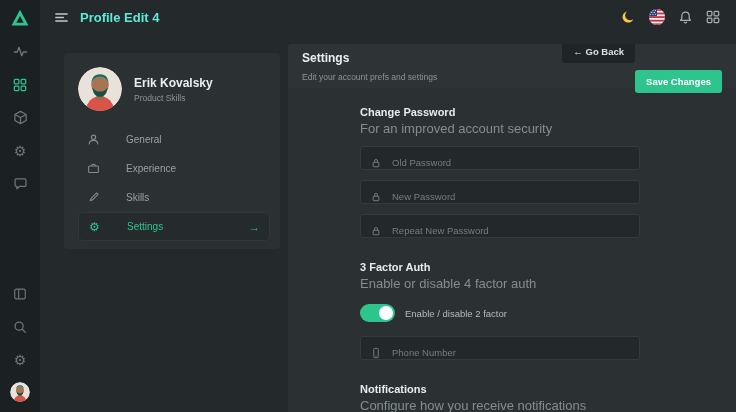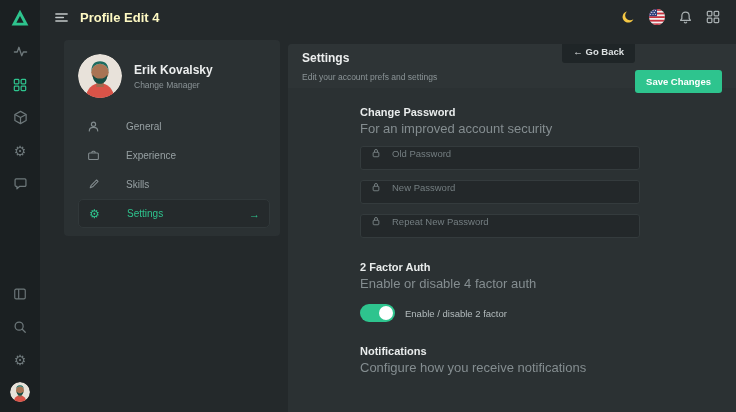--- a/index.html
+++ b/index.html
@@ -27,27 +27,27 @@
     width:20px; height:20px; border-radius:50%; overflow:hidden;
     margin:6px 0 10px; cursor:pointer; flex:none;
   }
 
   
   .topbar {
     position:absolute; left:40px; top:0; right:0; height:34px;
     background:#24292b; display:flex; align-items:center;
   }
   .hamburger { margin-left:14px; color:#c2c8c9; cursor:pointer; }
-  .page-title { margin-left:11px; color:#fef9c3; font-size:13px; font-weight:bold; }
+  .page-title { margin-left:11px; color:#5eead4; font-size:13px; font-weight:bold; }
   .topbar-right { margin-left:auto; display:flex; align-items:center; gap:13px; padding-right:16px; }
   .tb-icon { color:#a9b0b2; cursor:pointer; display:flex; }
 
   
   .profile-card {
-    position:absolute; left:64px; top:40px; width:216px; height:196px;
+    position:absolute; left:64px; top:53px; width:216px; height:196px;
     background:#2b3133; border-radius:4px; padding:14px 10px 10px 14px;
   }
   .profile-head { display:flex; align-items:center; gap:12px; }
   .profile-avatar { width:44px; height:44px; border-radius:50%; overflow:hidden; flex:none; }
   .profile-name { color:#eceeee; font-size:12px; font-weight:bold; }
   .profile-role { color:#8b9497; font-size:8.5px; margin-top:3px; }
   .profile-menu { margin-top:14px; }
   .menu-item {
     display:flex; align-items:center; gap:26px; height:29px; padding:0 9px;
     color:#97a0a3; font-size:10px; cursor:pointer; border-radius:5px;
@@ -75,21 +75,21 @@
   .btn-dark { background:#1f2527; color:#dde1e2; }
   .btn-accent { background:var(--accent); color:#ffffff;margin-top:30px; }
 
   .panel-body { padding:18px 8px 0 72px; }
   .section { margin-bottom:23px; }
   .section-heading { color:#e9ecec; font-size:11px; font-weight:bold; }
   .section-sub { color:#848d90; font-size:13px; margin-top:3px; }
 
   .field {
     width:280px; height:24px; background:#23282a; border:1px solid #343b3d;
-    border-radius:3px; display:flex; align-items:flex-start; gap:8px;
+    border-radius:3px; display:flex; align-items:flex-end; gap:8px;
     padding:0 9px; margin-top:10px; color:#747e81;
   }
   .field:first-of-type { margin-top:13px; }
   .field input {
     flex:1; background:transparent; border:none; outline:none;
     color:#b4bcbe; font-size:9.5px; font-family:inherit; min-width:0;
   }
   .field input::placeholder { color:#747e81; }
 
   .toggle-row { display:flex; align-items:center; gap:10px; margin-top:13px; margin-bottom:14px; }
@@ -231,21 +231,21 @@
         <circle cx="24" cy="24" r="24" fill="#e8e2da"></circle>
         <circle cx="24" cy="47" r="15" fill="#d95348"></circle>
         <rect x="20" y="28" width="8" height="8" fill="#9c6b4f"></rect>
         <circle cx="24" cy="20" r="9.5" fill="#a97454"></circle>
         <path d="M14.5 20 a9.5 9.5 0 0 1 19 0 c0-8-3-12-9.5-12 s-9.5 4-9.5 12z" fill="#1d6b5f"></path>
         <path d="M16 22.5 c0 6.5 3.8 10 8 10 s8-3.5 8-10 c-2.2 3.2-4.3 4.2-8 4.2 s-5.8-1-8-4.2z" fill="#174f46"></path>
       </svg>
     </div>
     <div>
       <div class="profile-name">Erik Kovalsky</div>
-      <div class="profile-role">Change Manager</div>
+      <div class="profile-role">Product Skills</div>
     </div>
   </div>
   <div class="profile-menu">
     <div class="menu-item">
       <span class="mi-icon">
         <svg width="13" height="13" viewBox="0 0 16 16" fill="none" stroke="currentColor" stroke-width="1.4" stroke-linecap="round">
           <circle cx="8" cy="5.2" r="2.6"></circle>
           <path d="M2.8 13.5 c0-2.9 2.3-4.4 5.2-4.4 s5.2 1.5 5.2 4.4"></path>
         </svg>
       </span>
@@ -316,28 +316,37 @@
           <svg width="12" height="12" viewBox="0 0 16 16" fill="none" stroke="currentColor" stroke-width="1.3">
             <rect x="4.2" y="7" width="7.6" height="6" rx="1"></rect>
             <path d="M6 7 V5.3 a2 2 0 0 1 4 0 V7"></path>
           </svg>
         </span>
         <input type="password" placeholder="Repeat New Password" style="">
       </div>
     </div>
 
     <div class="section">
-      <div class="section-heading">2 Factor Auth</div>
+      <div class="section-heading">3 Factor Auth</div>
       <div class="section-sub">Enable or disable 4 factor auth</div>
       <div class="toggle-row">
         <div class="toggle">
           <div class="knob"></div>
         </div>
         <div class="toggle-label">Enable / disable 2 factor</div>
       </div>
+      <div class="field">
+        <span>
+          <svg width="12" height="12" viewBox="0 0 16 16" fill="none" stroke="currentColor" stroke-width="1.3">
+            <rect x="5" y="1.8" width="6" height="12.4" rx="1.3"></rect>
+            <path d="M7.2 12.2 h1.6"></path>
+          </svg>
+        </span>
+        <input type="text" placeholder="Phone Number" style="">
+      </div>
     </div>
 
     <div class="section">
       <div class="section-heading">Notifications</div>
       <div class="section-sub">Configure how you receive notifications</div>
     </div>
 
   </div>
 </div>
 

